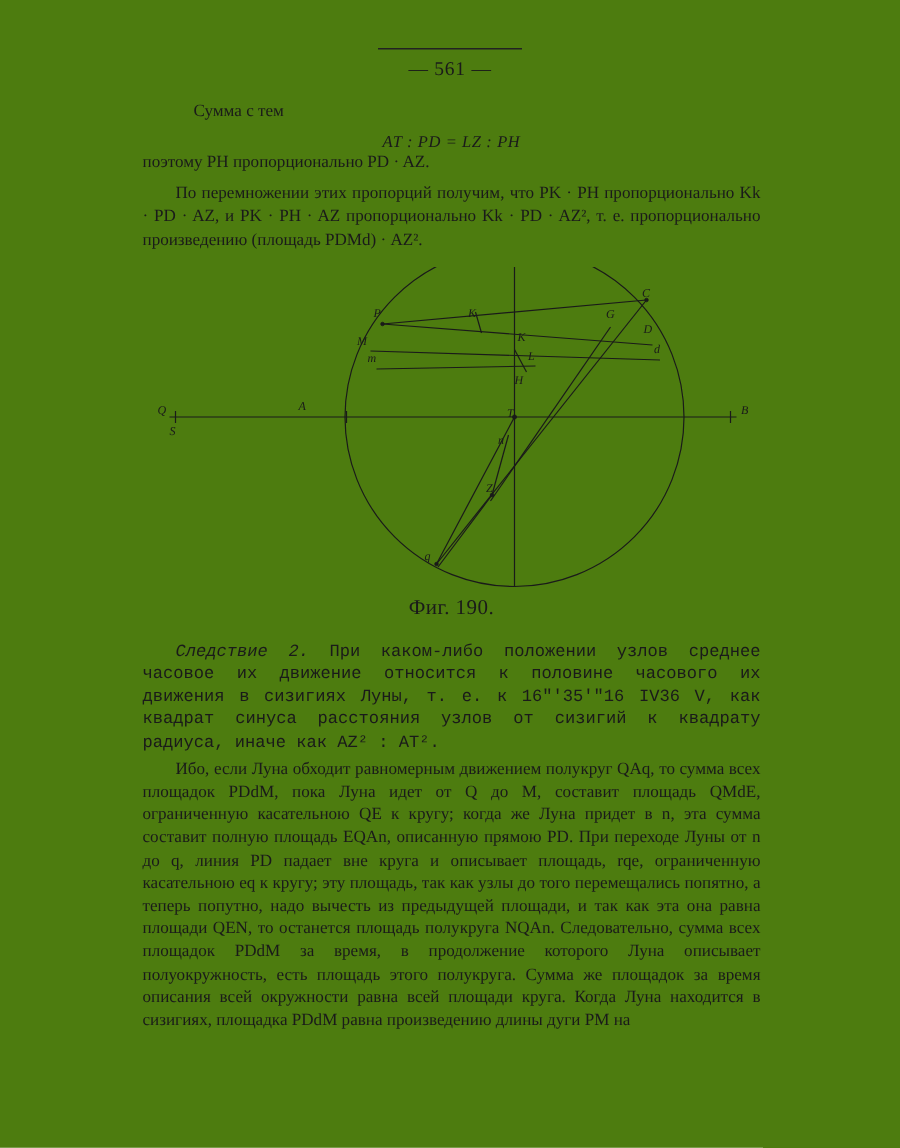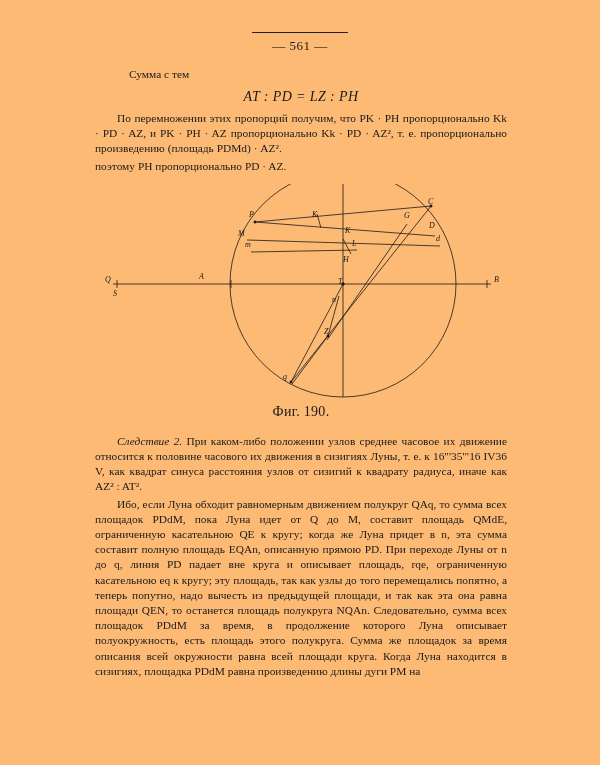--- a/index.html
+++ b/index.html
@@ -13,21 +13,21 @@
     font-family: "Liberation Serif", serif;
     color: #1a1a1a;
     position: relative;
     overflow: hidden;
   }
   .page {
     position: absolute;
     left: 0; top: 0;
     width: 600px;
     height: 765px;
-    background: #fdba74;
+    background: #4d7c0f;
   }
   .page-header {
     position: absolute;
     top: 38px;
     left: 0;
     width: 600px;
     text-align: center;
     font-size: 13px;
     letter-spacing: 0.5px;
   }
@@ -55,37 +55,38 @@
   p.indent { text-indent: 22px; }
   .lead-line {
     margin: 0 0 9px 0;
     font-size: 11.4px;
     text-indent: 34px;
   }
   .formula {
     margin: 4px 0 0 0;
     text-align: center;
     font-style: italic;
-    font-size: 14px;
+    font-size: 11px;
     letter-spacing: 0.4px;
   }
   .figure-wrap {
     position: relative;
     width: 412px;
     height: 218px;
     margin: 10px 0 2px 0;
   }
   .figure-caption {
     text-align: center;
     font-size: 14px;
     margin: 0 0 14px 0;
     letter-spacing: 0.3px;
   }
   .corollary-block {
     margin-top: 14px;
+    font-family: Liberation Mono, monospace;
   }
   .small-caps-italic {
     font-style: italic;
   }
   svg text {
     font-family: "Liberation Serif", serif;
     font-style: italic;
     fill: #1a1a1a;
   }
 </style>
@@ -96,23 +97,23 @@
 
   <div class="rule-top"></div>
   <div class="page-header">— 561 —</div>
 
   <div class="content">
 
     <div class="lead-line">Сумма с тем</div>
 
     <div class="formula">AT : PD = LZ : PH</div>
 
+    <p class="body-text">поэтому PH пропорционально PD · AZ.</p>
+
     <p class="body-text indent" style="margin-top:6px;">По перемножении этих пропорций получим, что PK · PH пропорционально Kk · PD · AZ, и PK · PH · AZ пропорционально Kk · PD · AZ², т. е. пропорционально произведению (площадь PDMd) · AZ².</p>
-
-    <p class="body-text">поэтому PH пропорционально PD · AZ.</p>
 
     <div class="figure-wrap">
       <svg width="412" height="218" viewBox="0 0 412 218">
         <g stroke="#1a1a1a" fill="none" stroke-width="0.8">
 
           <circle cx="248" cy="100" r="113"></circle>
 
           <line x1="18" y1="100" x2="396" y2="100"></line>
 
           <line x1="248" y1="-12" x2="248" y2="213"></line>

